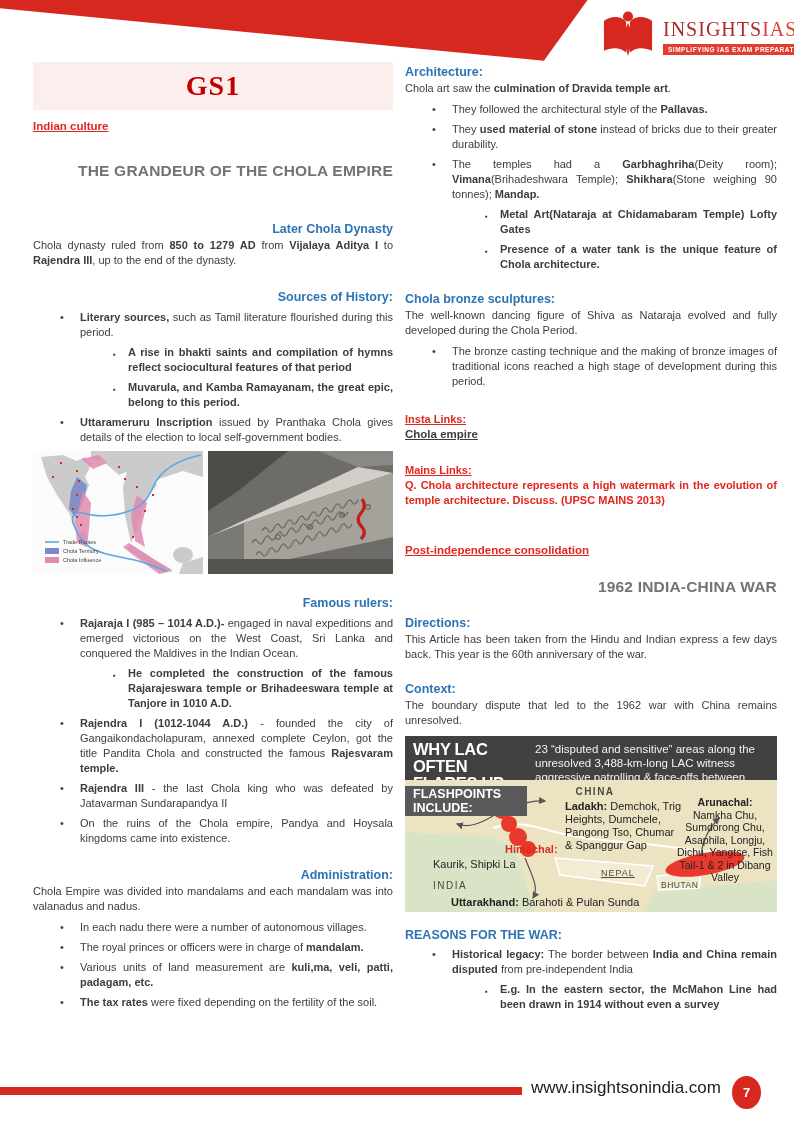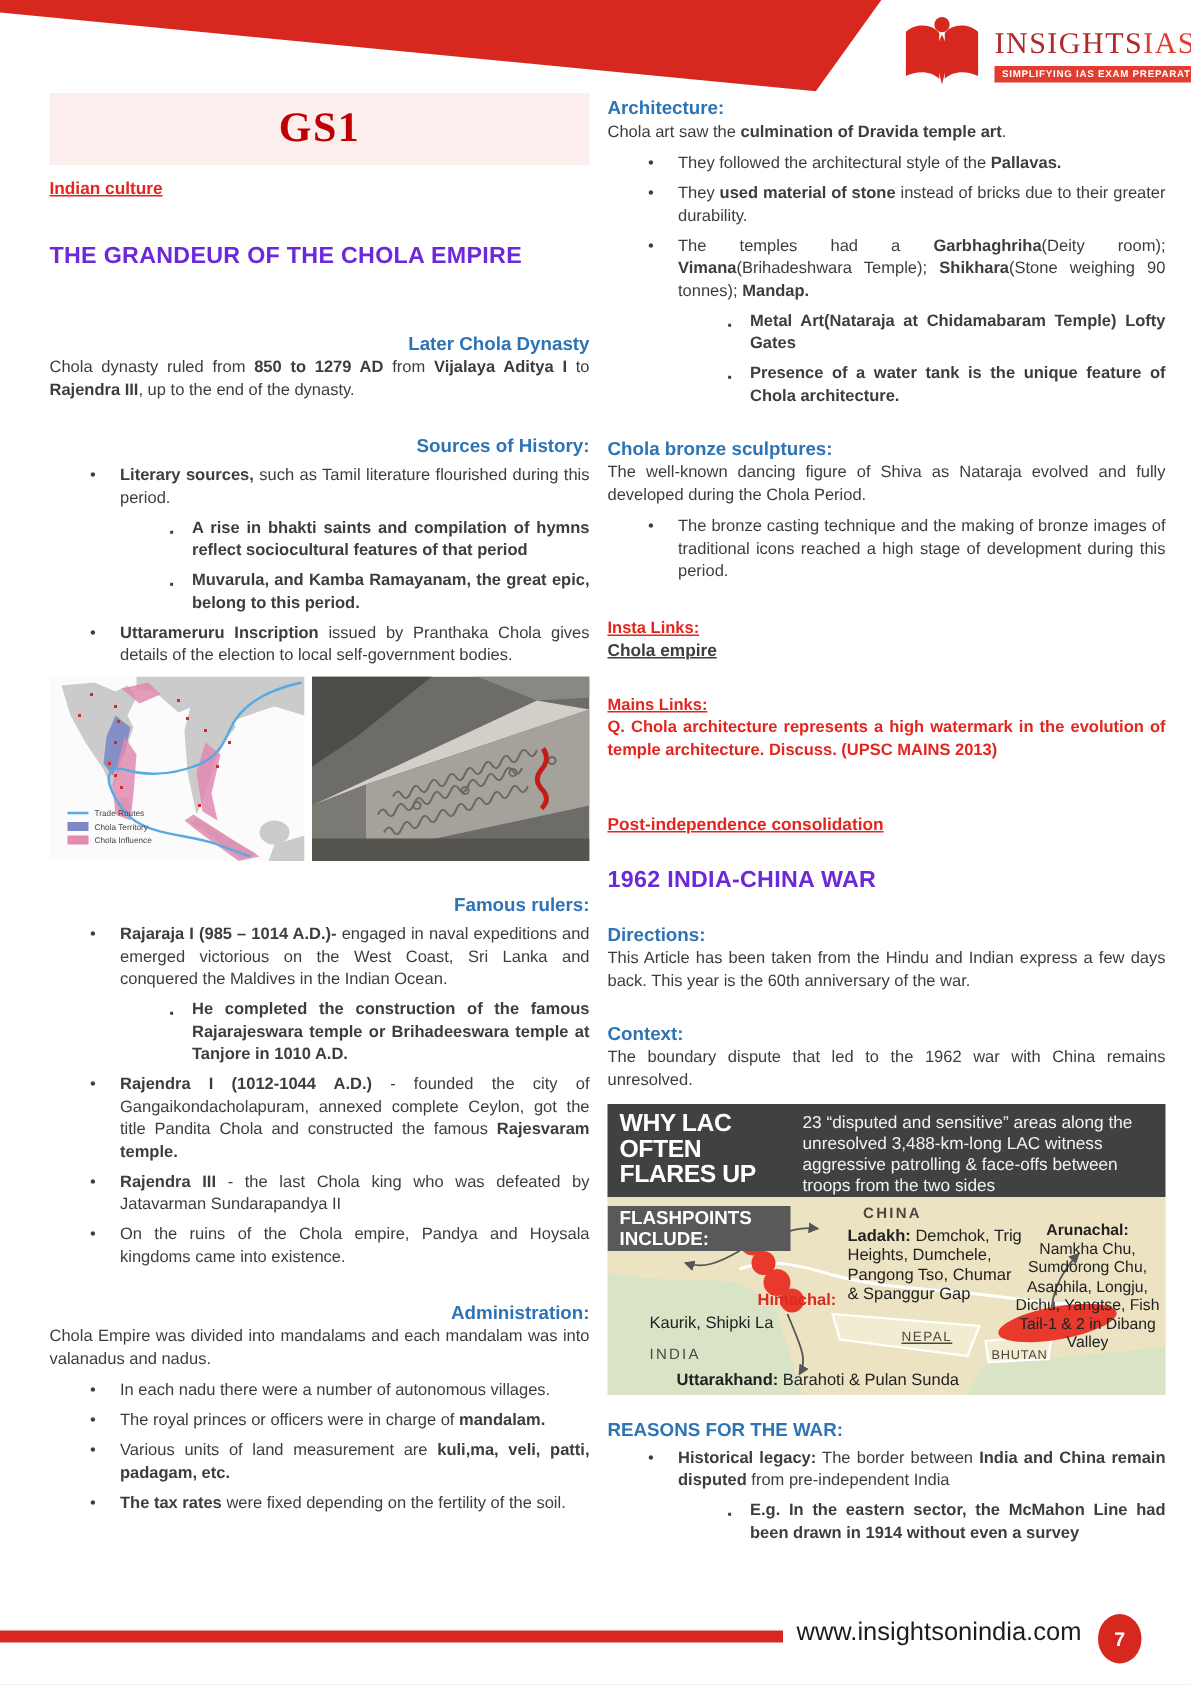--- a/index.html
+++ b/index.html
@@ -20,21 +20,21 @@
   .col.left{left:33px;top:62px;width:360px;}
   .col.right{left:405px;top:65px;width:372px;}
   .blocks{display:flex;flex-direction:column;}
   .gs-box{height:48px;background:#fceeec;display:flex;align-items:center;justify-content:center;
           font-family:"Liberation Serif",serif;font-weight:bold;font-size:28px;color:#c00000;letter-spacing:1px;}
   
   .tag-link{margin-top:36px;align-self:flex-start;color:#e3261d;font-weight:bold;font-size:11.5px;
             text-decoration:underline;cursor:pointer;}
   #left-blocks>.tag-link:first-child{margin-top:10px;}
   #right-blocks>:first-child{margin-top:0;}
-  .col-title{margin-top:22px;font-size:15.5px;font-weight:bold;color:#6d28d9;text-align:left;letter-spacing:.2px;}
+  .col-title{margin-top:22px;font-size:15.5px;font-weight:bold;color:#737373;text-align:right;letter-spacing:.2px;}
   #left-blocks>.col-title{margin:30px 0 20px;}
   .sec-heading{margin-top:20px;font-size:12.5px;font-weight:bold;color:#2e74b5;}
   #left-blocks>.sec-heading{margin-top:22px;text-align:right;}
   #right-blocks>:nth-child(18){margin-top:16px;}
   #right-blocks>:nth-child(19){margin-top:5px;}
   .para{margin-top:2px;font-size:11px;line-height:15px;text-align:justify;}
   .red-para{color:#e3261d;}
   .red-link{margin-top:24px;align-self:flex-start;color:#e3261d;font-weight:bold;font-size:11px;
             text-decoration:underline;cursor:pointer;}
   .dark-link{margin-top:3px;align-self:flex-start;color:#3d3d3d;font-weight:600;font-size:11.5px;
@@ -46,21 +46,21 @@
   .li.l2{padding-left:95px;}
   .li .mk{position:absolute;top:0;}
   .li.l1 .mk{left:27px;}
   .li.l2 .mk{left:80px;font-size:8px;top:2px;}
   .b{font-weight:bold;}
   
   .figure{margin-top:6px;display:flex;gap:5px;}
   .figure svg{display:block;}
   
   .ig{margin-top:8px;width:372px;}
-  .ig-head{display:flex;background:#414042;color:#fff;height:62px;}
+  .ig-head{display:flex;background:#414042;color:#fff;height:44px;}
   .ig-title{width:118px;padding:5px 0 0 8px;font-size:16.5px;line-height:17px;font-weight:bold;letter-spacing:-.3px;}
   .ig-title span{display:block;}
   .ig-sub{flex:1;padding:6px 10px 0 4px;font-size:11.5px;line-height:14px;color:#f3f3f3;}
   .ig-map{position:relative;height:132px;background:#ece3c3;overflow:hidden;}
   .ig-map svg{position:absolute;left:0;top:0;}
   .ig-flash{position:absolute;left:0;top:6px;width:106px;background:#59595b;color:#fff;
             font-size:12.5px;line-height:14px;font-weight:bold;padding:1px 8px;}
   .lbl{position:absolute;color:#4a4a3c;}
   .lbl.china{left:150px;top:6px;width:80px;text-align:center;font-size:10px;font-weight:bold;letter-spacing:1.5px;}
   .lbl.india{left:28px;top:100px;font-size:10px;letter-spacing:1.5px;}

